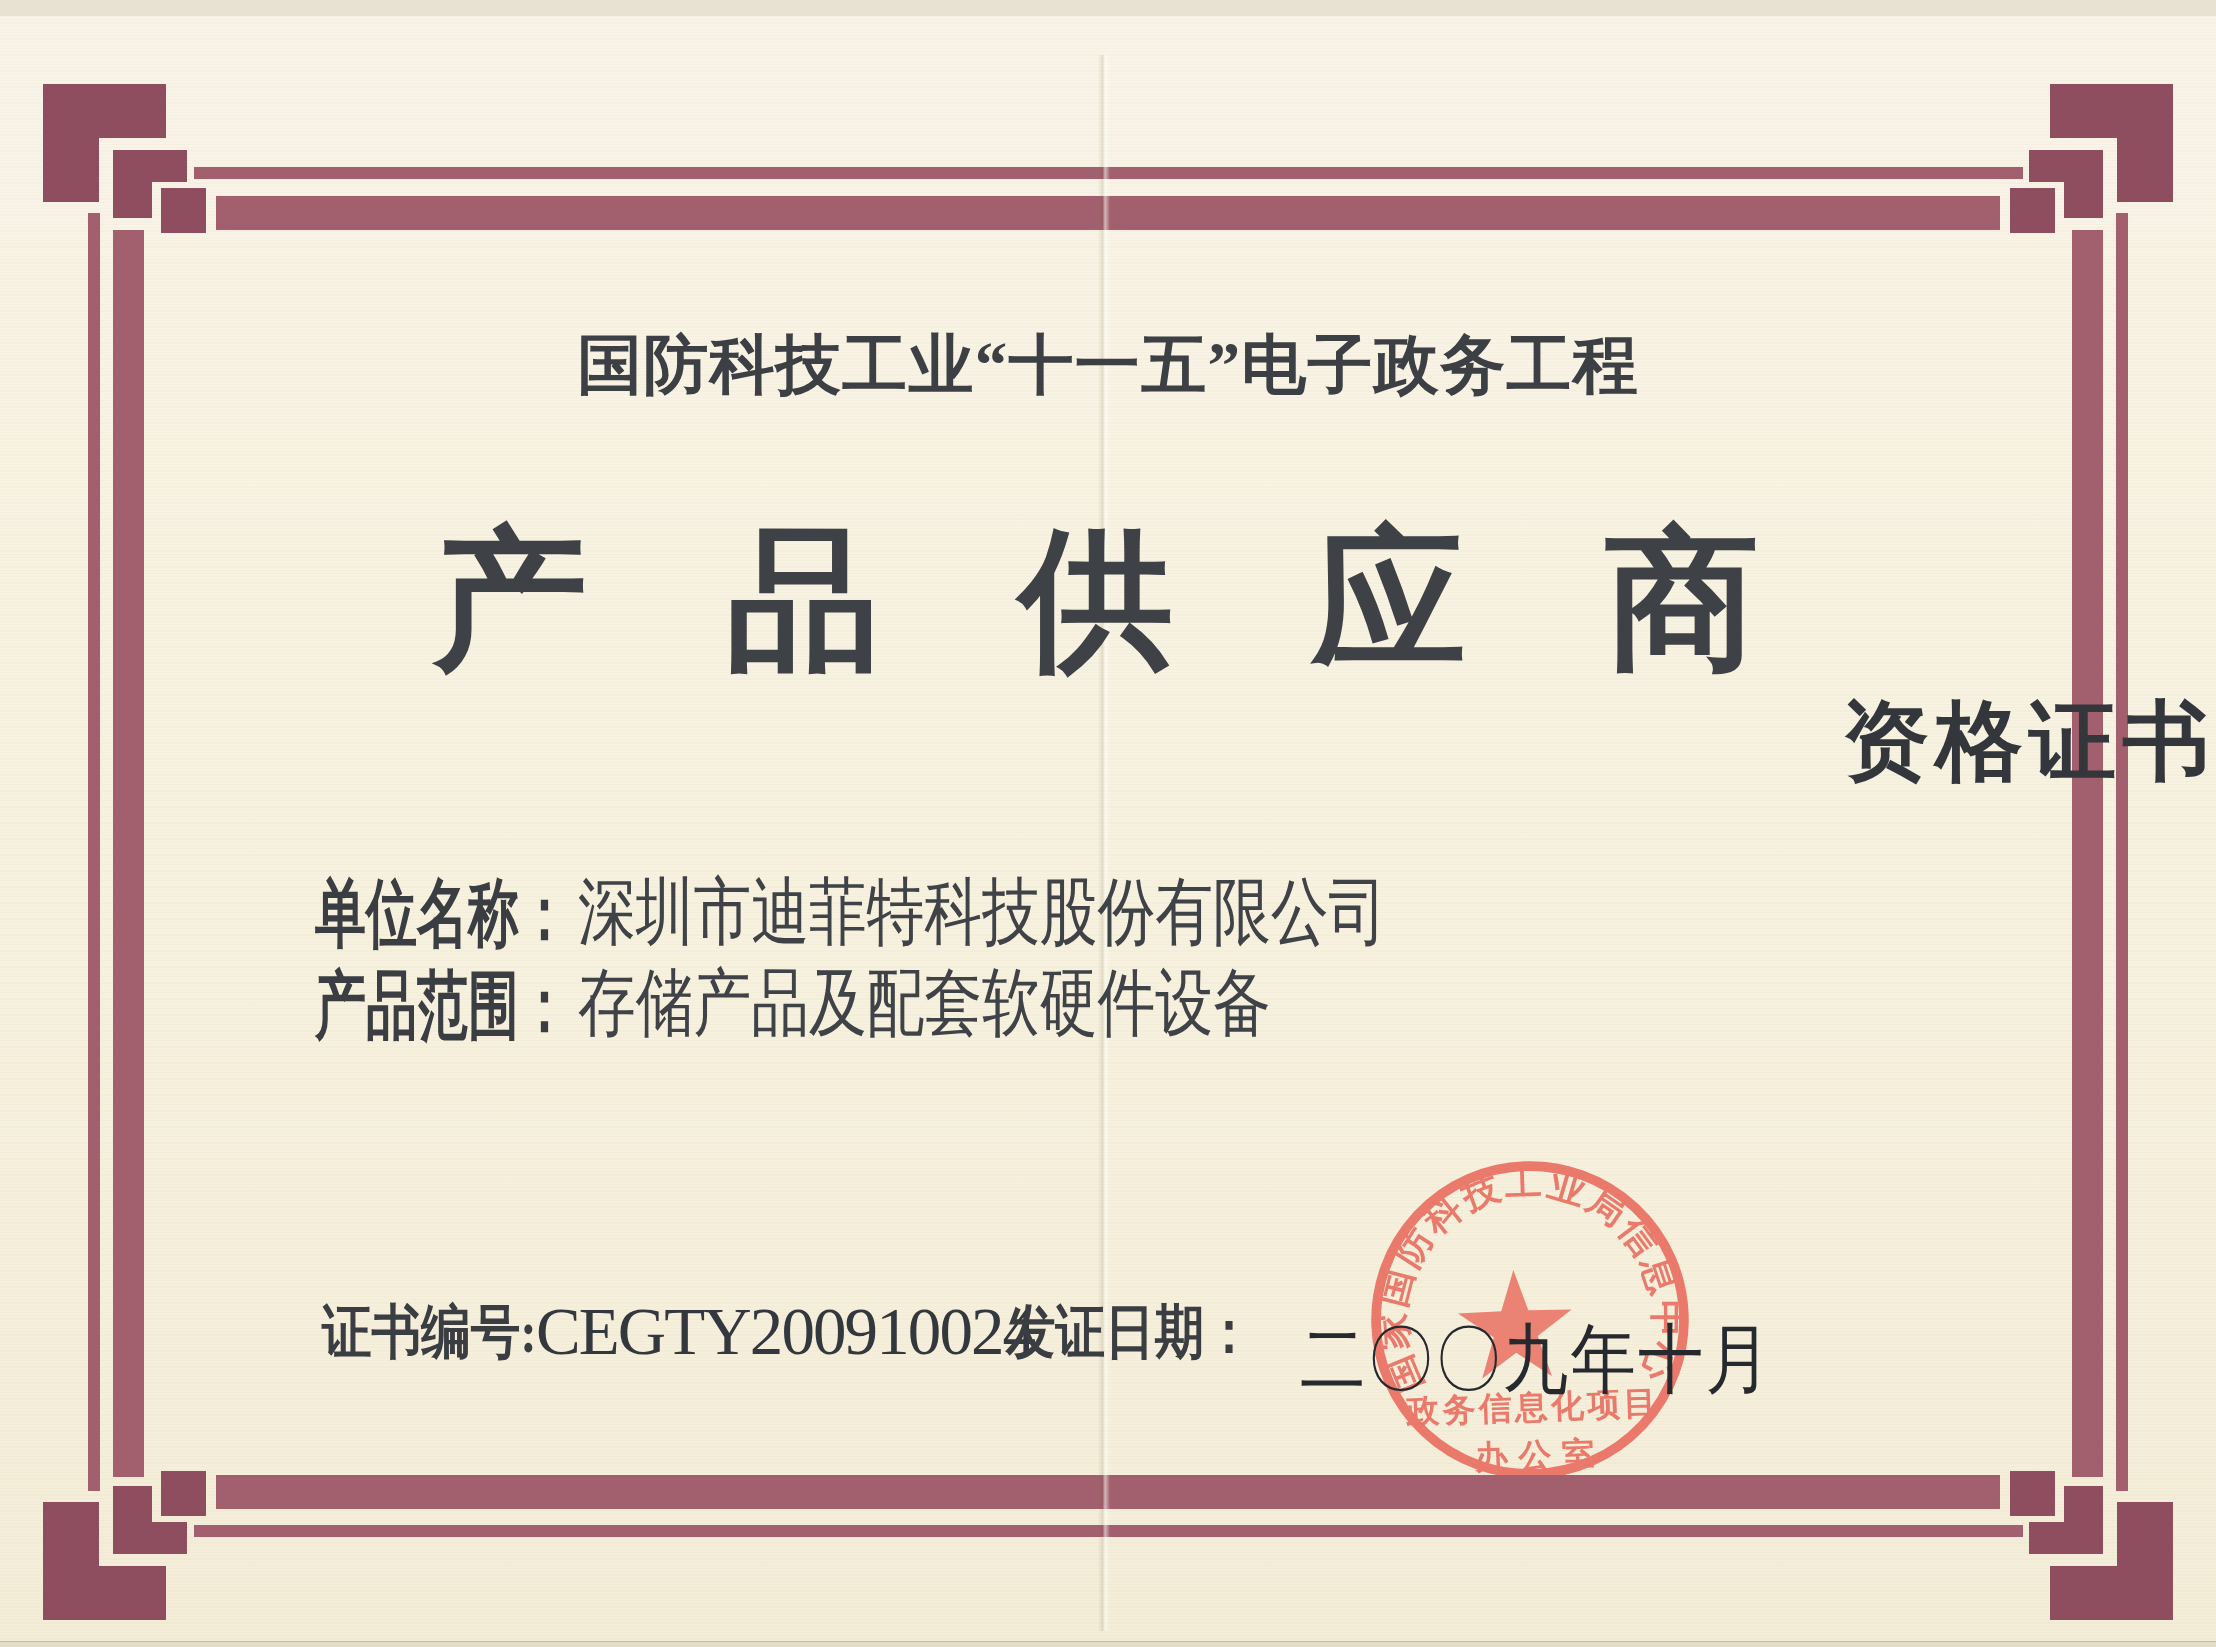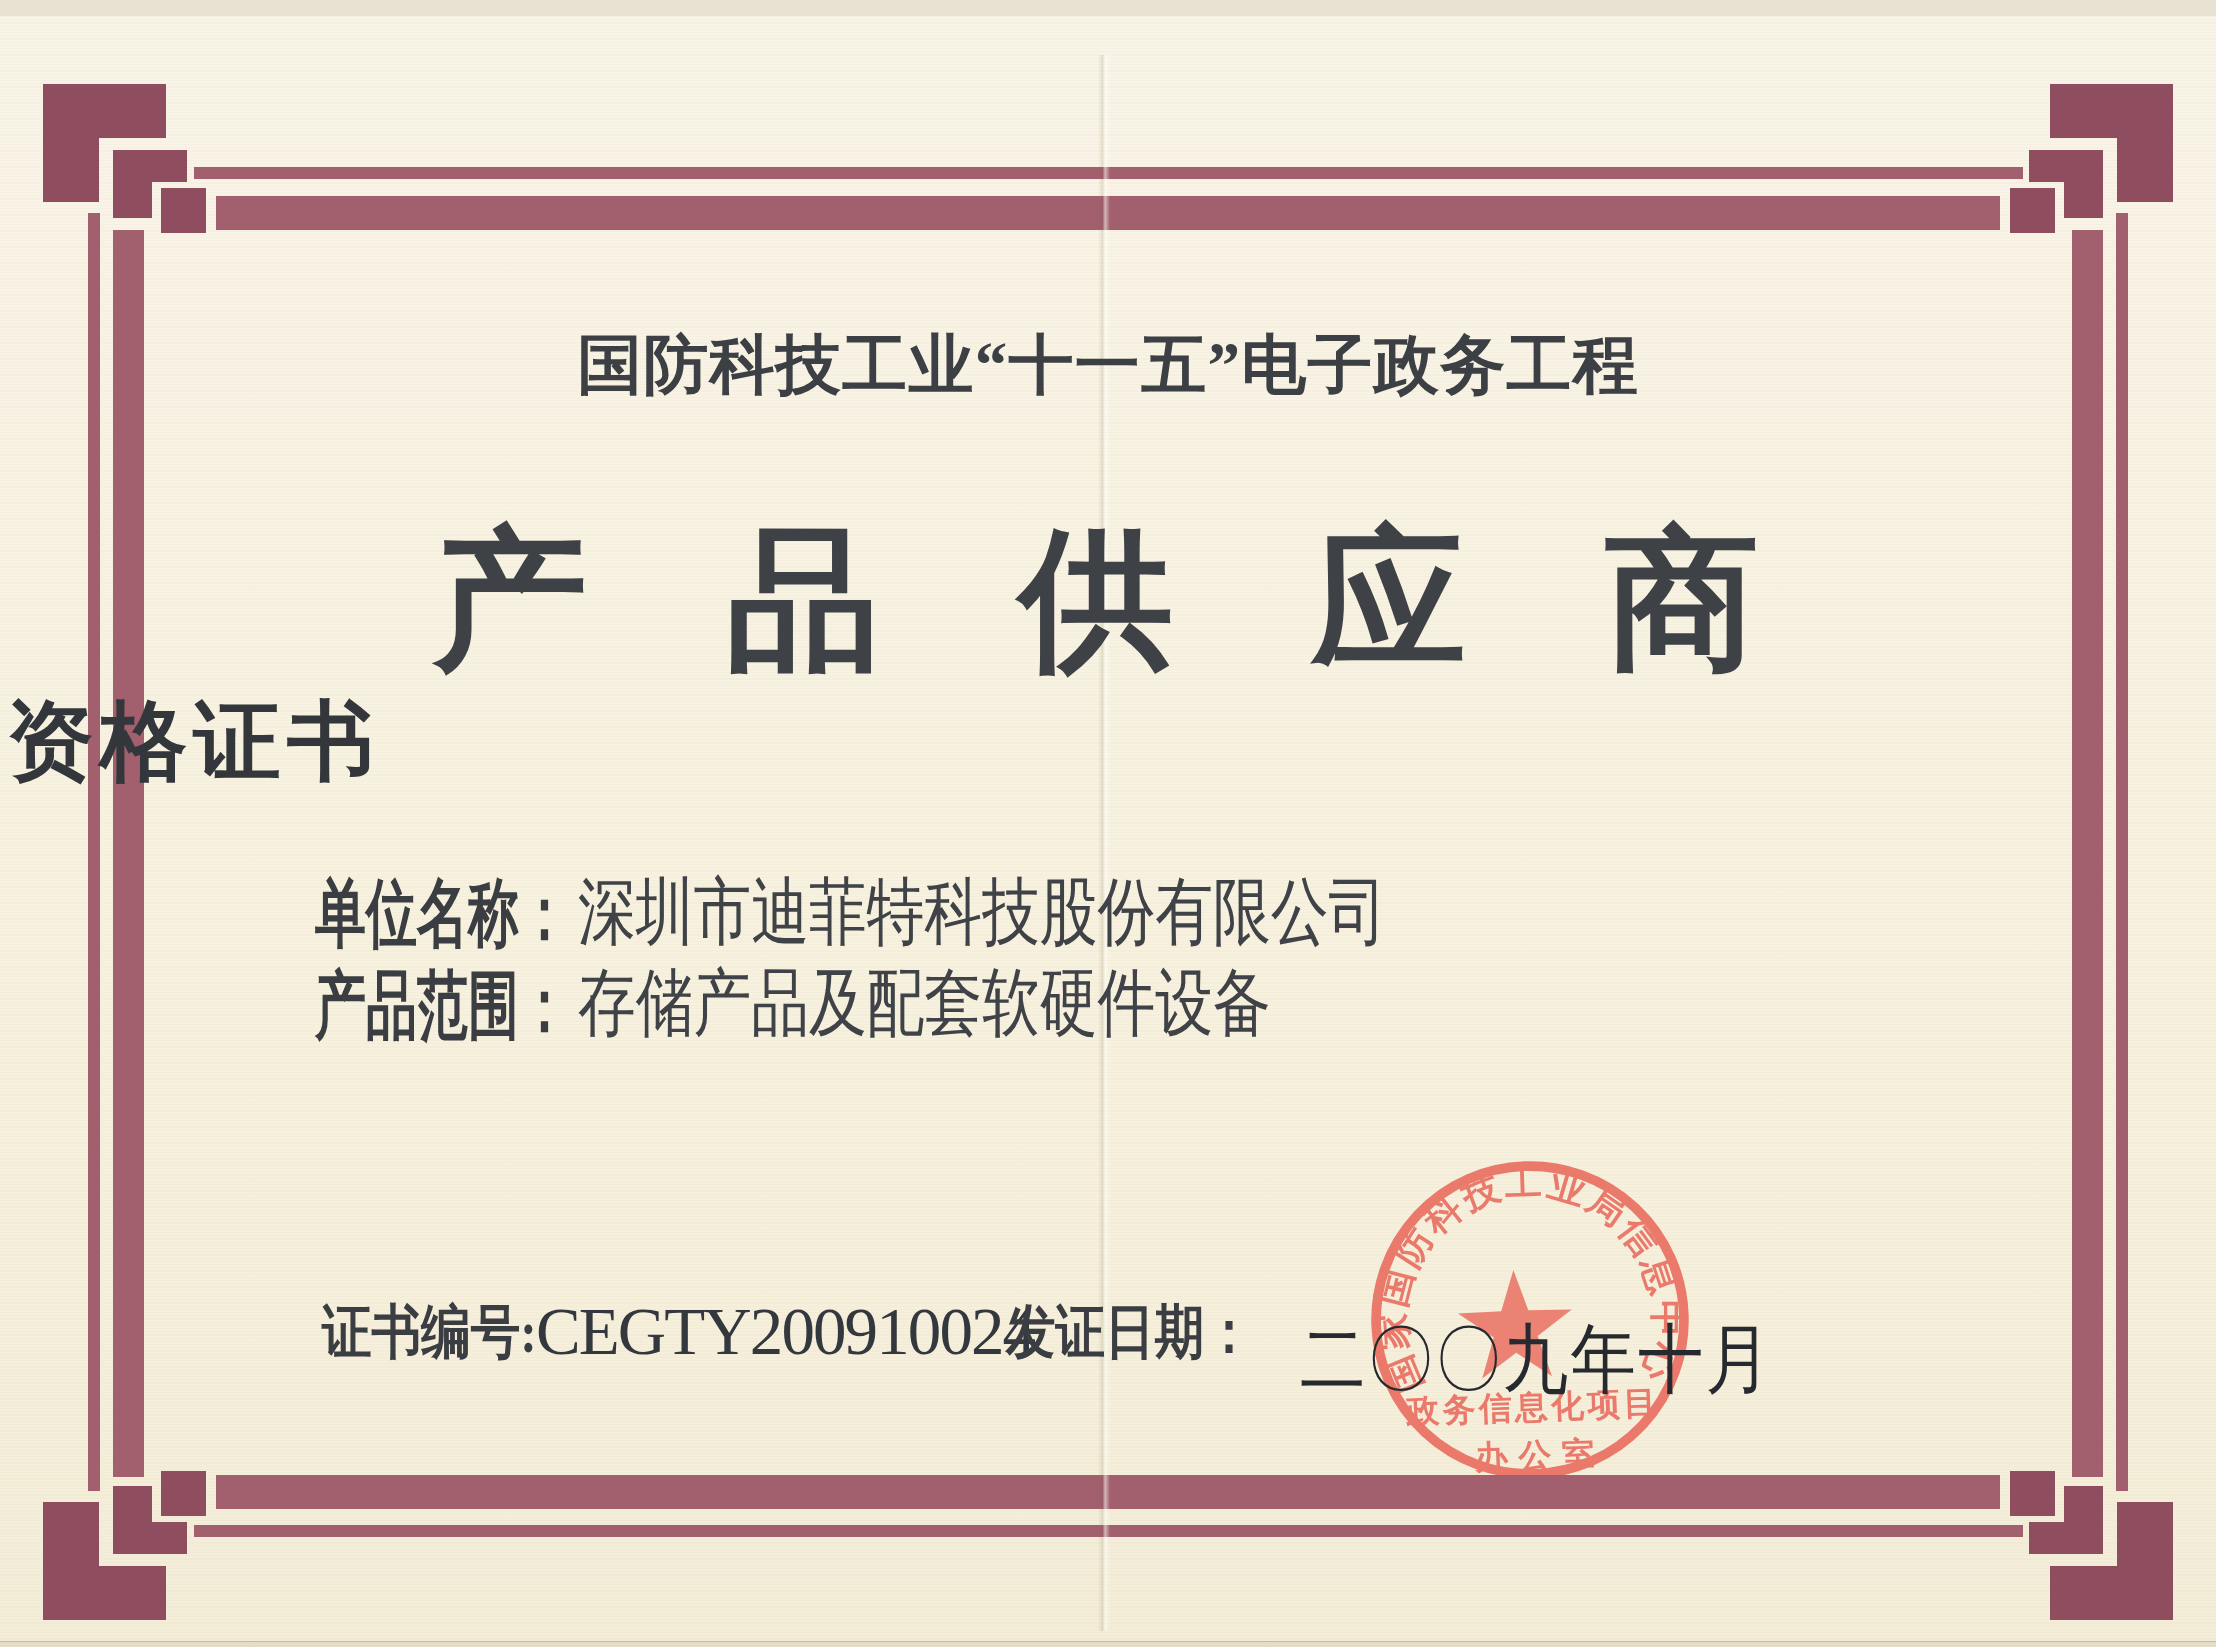--- a/index.html
+++ b/index.html
@@ -59,21 +59,21 @@
   .txt{position:absolute;line-height:1;color:var(--ink);white-space:nowrap;z-index:4;}
   .header-line{
     left:0;top:317px;width:2216px;text-align:center;
     font-size:65px;font-weight:700;letter-spacing:1.3px;color:#3c3f43;
   }
   .cert-title{
     left:0;top:508px;width:2192px;text-align:center;
     font-size:154px;font-weight:700;letter-spacing:139px;text-indent:139px;color:#3e4145;
   }
   .cert-subtitle{
-    left:0;top:682px;width:2216px;text-align:left;
+    left:0;top:682px;width:2216px;text-align:right;
     font-size:87px;font-weight:700;letter-spacing:6.5px;text-indent:6.5px;color:#33373c;
   }
   .field-label{
     font-size:75px;font-weight:700;color:#3a3d41;
     transform:scaleX(0.68);transform-origin:0 0;
   }
   .field-value{
     font-size:74px;font-weight:400;color:#3f4347;
     transform:scaleX(0.78);transform-origin:0 0;
   }

